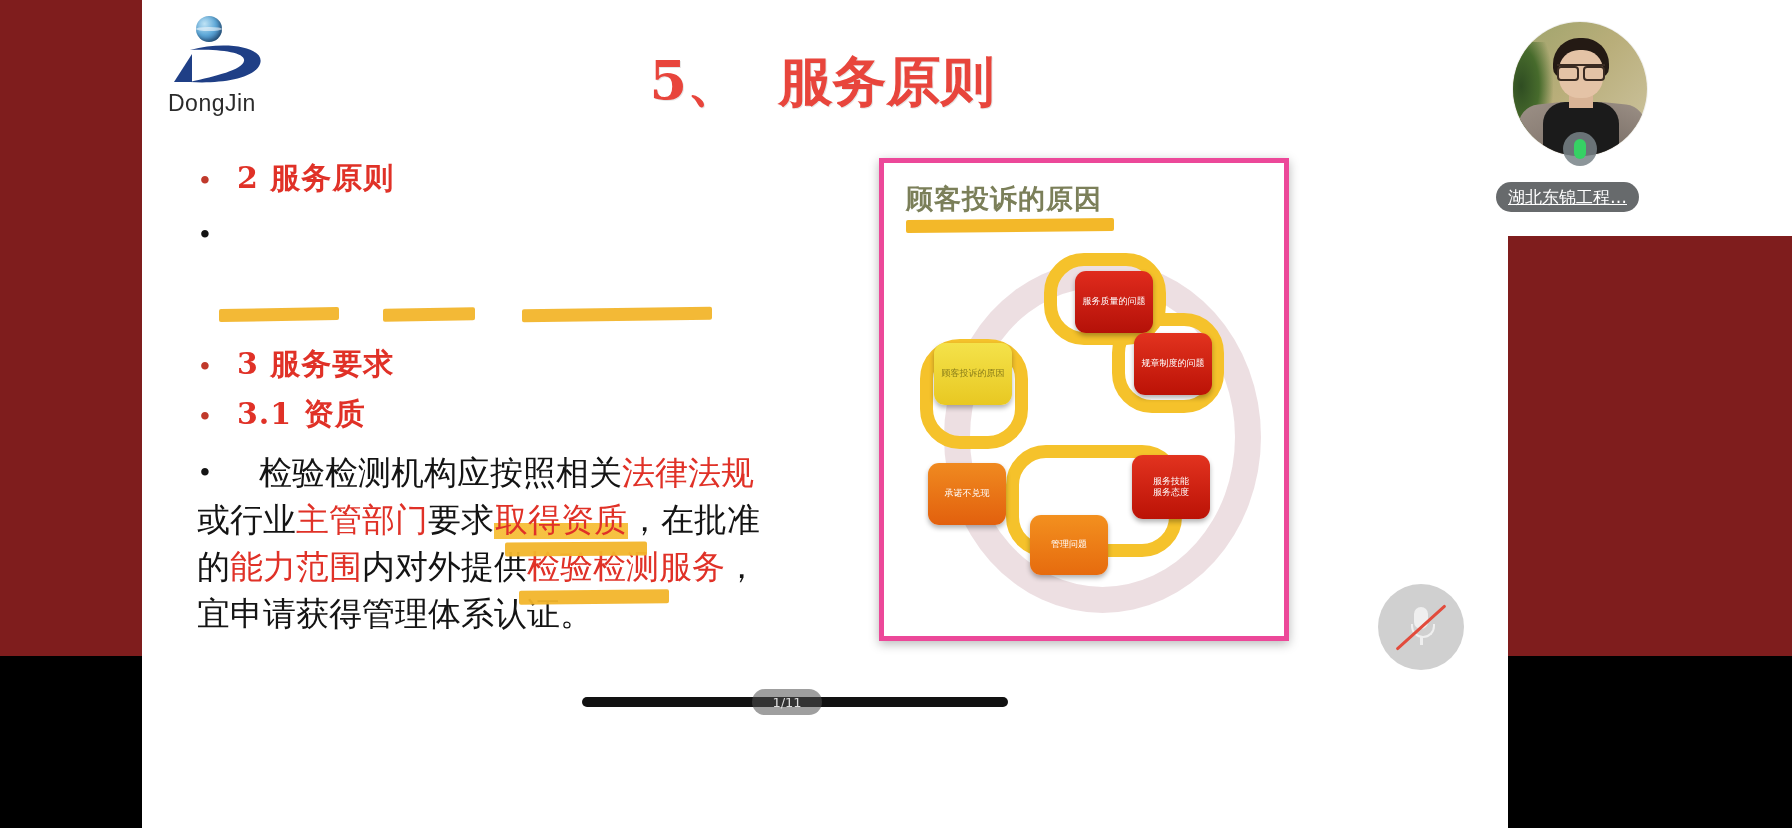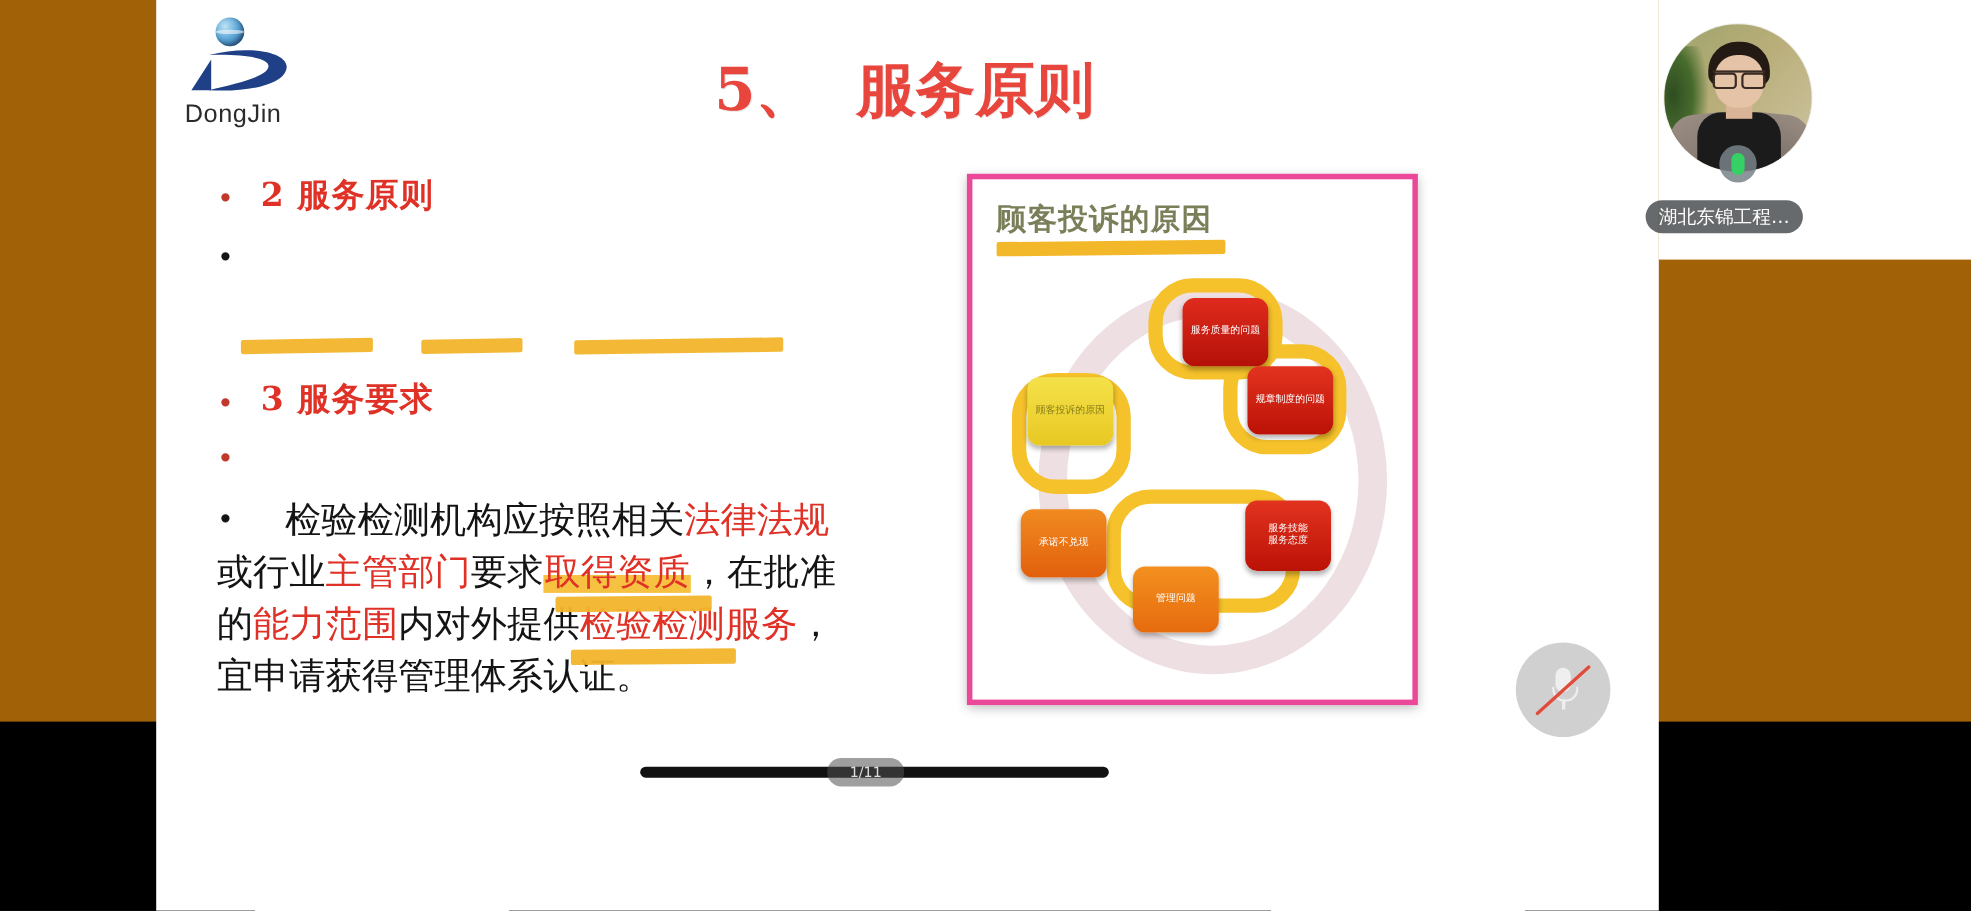--- a/index.html
+++ b/index.html
@@ -1,18 +1,18 @@
 <!DOCTYPE html>
 <html><head>
 <meta charset="utf-8">
 <style>
   html,body{margin:0;padding:0;background:#000;}
   body{width:1792px;height:828px;overflow:hidden;font-family:"Liberation Sans","DejaVu Sans",sans-serif;}
 
-  #app{position:relative;width:1792px;height:656px;background:#a16207;}
+  #app{position:relative;width:1792px;height:656px;background:#7f1d1d;}
 
   
   #slide{
     position:absolute;left:142px;top:0;width:1366px;height:828px;
     background:#ffffff;overflow:hidden;
   }
 
   
   #logo{position:absolute;left:20px;top:14px;width:130px;height:100px;}
   #logo .mark{position:relative;width:120px;height:70px;}
@@ -152,21 +152,21 @@
   }
   #mic-badge{
     position:absolute;left:1563px;top:132px;width:34px;height:34px;border-radius:50%;
     background:rgba(120,130,135,.85);display:flex;align-items:center;justify-content:center;
   }
   #mic-badge .bar{width:12px;height:20px;border-radius:6px;background:#36d164;}
   #name-chip{
     position:absolute;left:1496px;top:182px;height:30px;padding:0 12px;
     display:flex;align-items:center;border-radius:15px;
     background:rgba(60,64,67,.78);color:#fff;font-size:17px;
-    font-family:"DejaVu Sans","Liberation Sans",sans-serif;white-space:nowrap;
+    font-family:"DejaVu Sans","Liberation Sans",sans-serif;white-space:nowrap;text-decoration:underline;
   }
 
   
   #mute-fab{
     position:absolute;left:1378px;top:584px;width:86px;height:86px;border-radius:50%;
     background:rgba(150,150,150,.45);display:flex;align-items:center;justify-content:center;
   }
   #mute-fab .mic{
     position:relative;width:20px;height:40px;
   }
@@ -230,20 +230,21 @@
         <div class="stroke" style="left:325px;top:96px;width:190px;height:13px;transform:skewY(-.8deg);"></div>
       </div>
 
       <div class="line" style="height:48px;margin-top:28px;">
         <span class="bullet" style="top:8px;">•</span>
         <div class="head">3 服务要求</div>
       </div>
 
       <div class="line" style="height:48px;margin-top:2px;">
         <span class="bullet" style="top:8px;">•</span>
+        <div class="head">3.1 资质</div>
       </div>
 
       <div class="line" style="height:200px;margin-top:6px;">
         <span class="bullet black" style="top:10px;">•</span>
         <div class="para">
           <span class="ind"></span><span>检验检测机构应按照相关</span><span class="r">法律法规</span><br>
           <span>或行业</span><span class="r">主管部门</span><span>要求</span><span class="r hl">取得资质</span><span>，在批准</span><br>
           <span>的</span><span class="r">能力范围</span><span>内对外提供</span><span class="r">检验检测服务</span><span>，</span><br>
           <span>宜申请获得管理体系认证。</span>
         </div>

